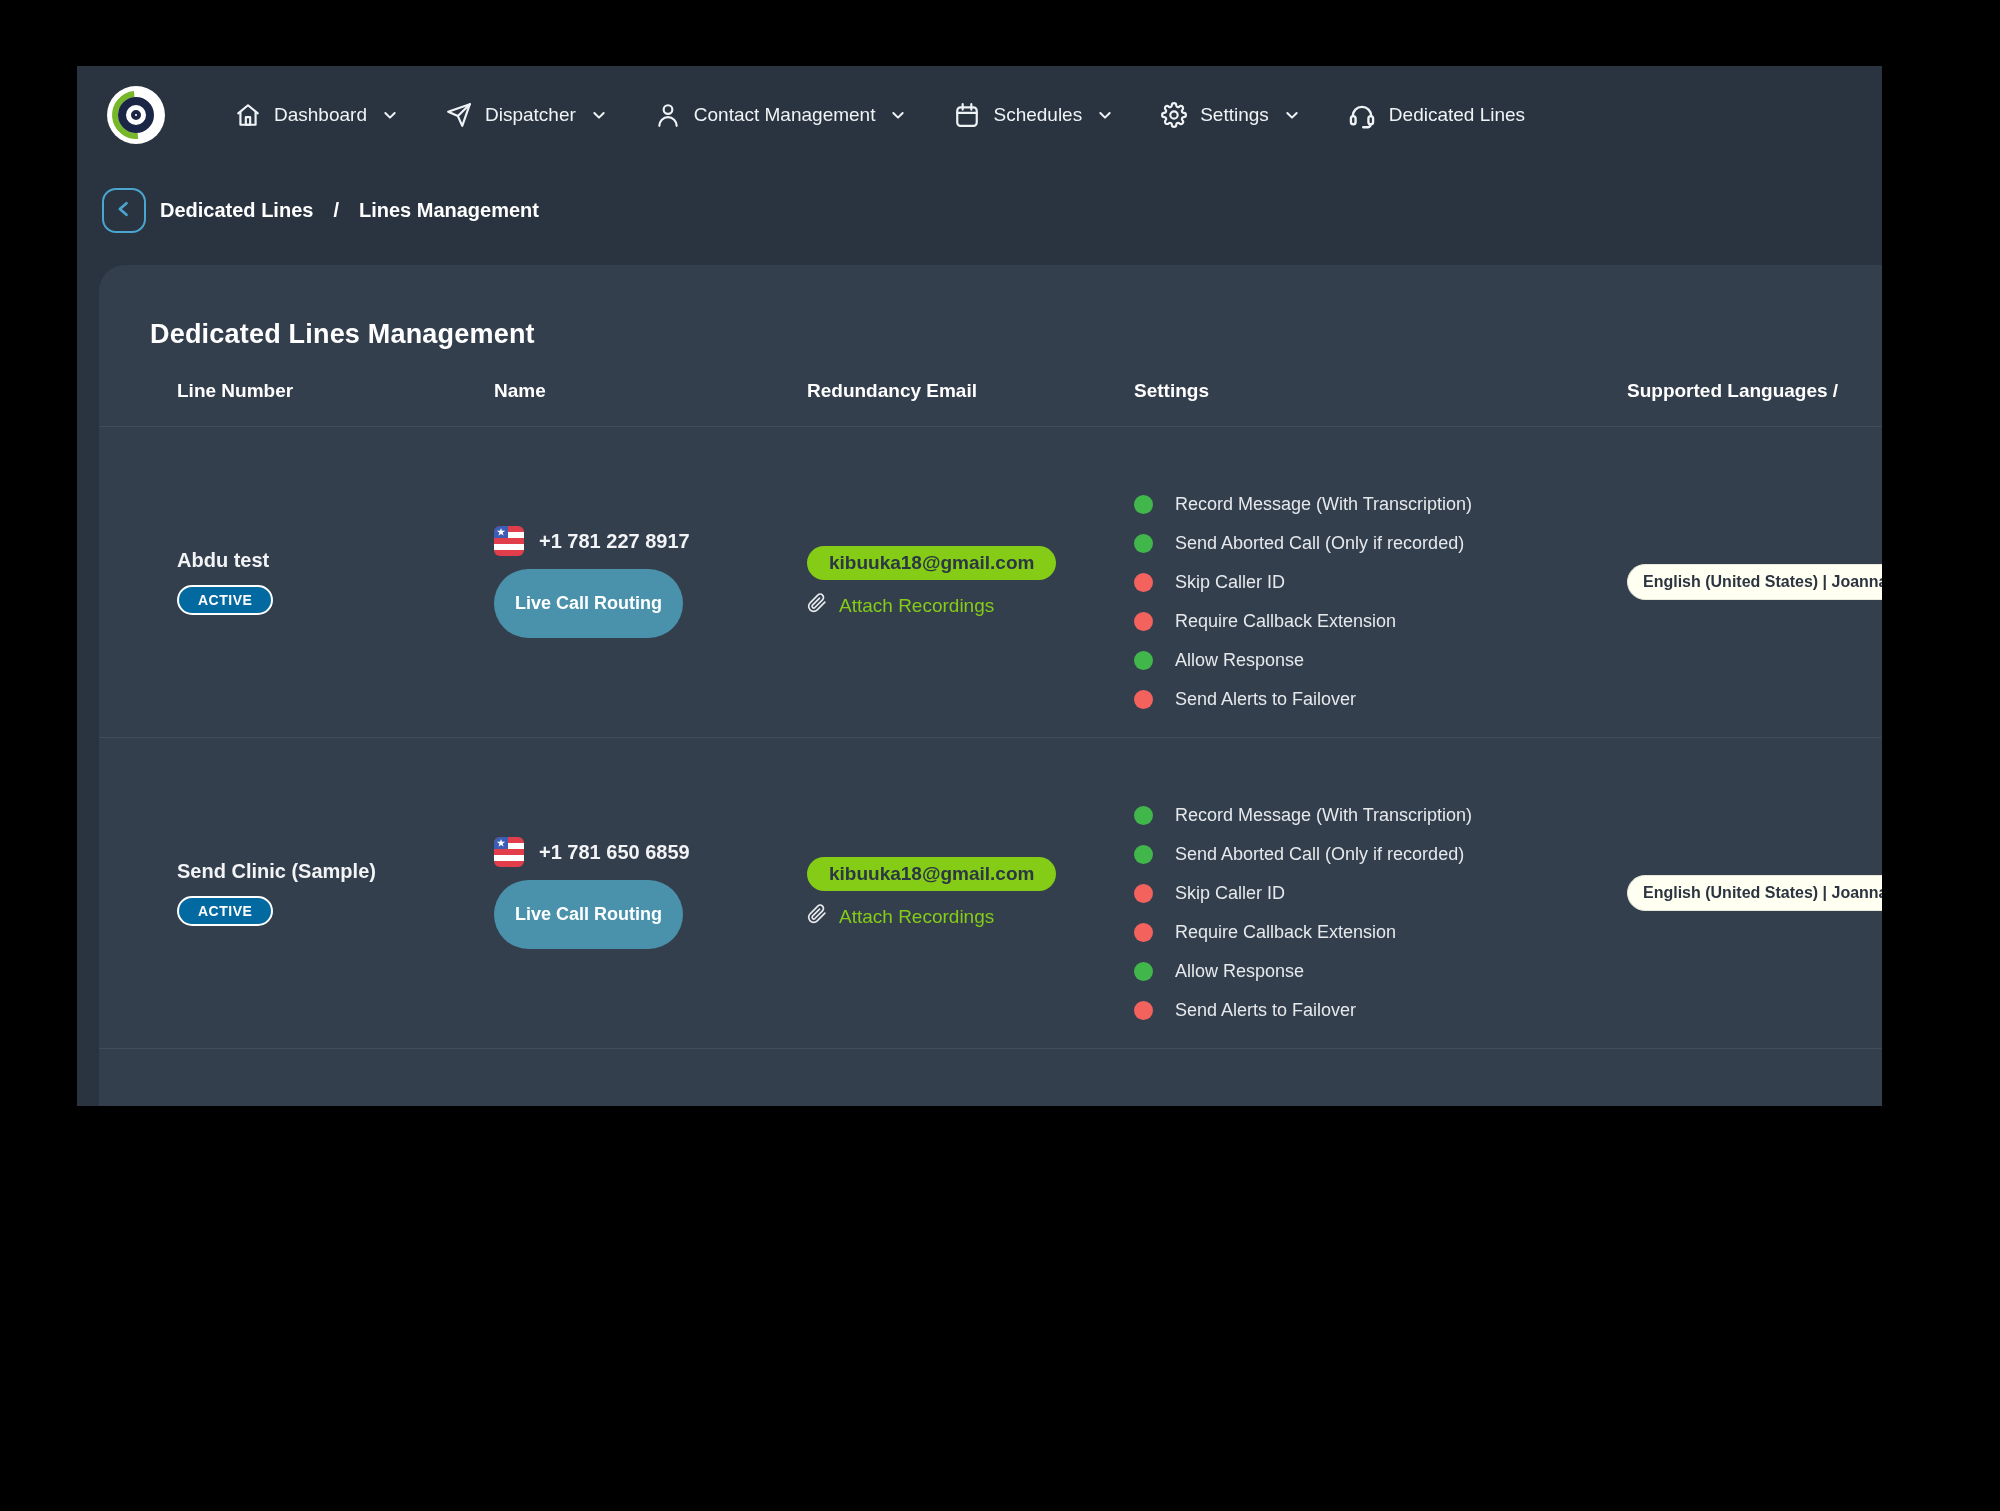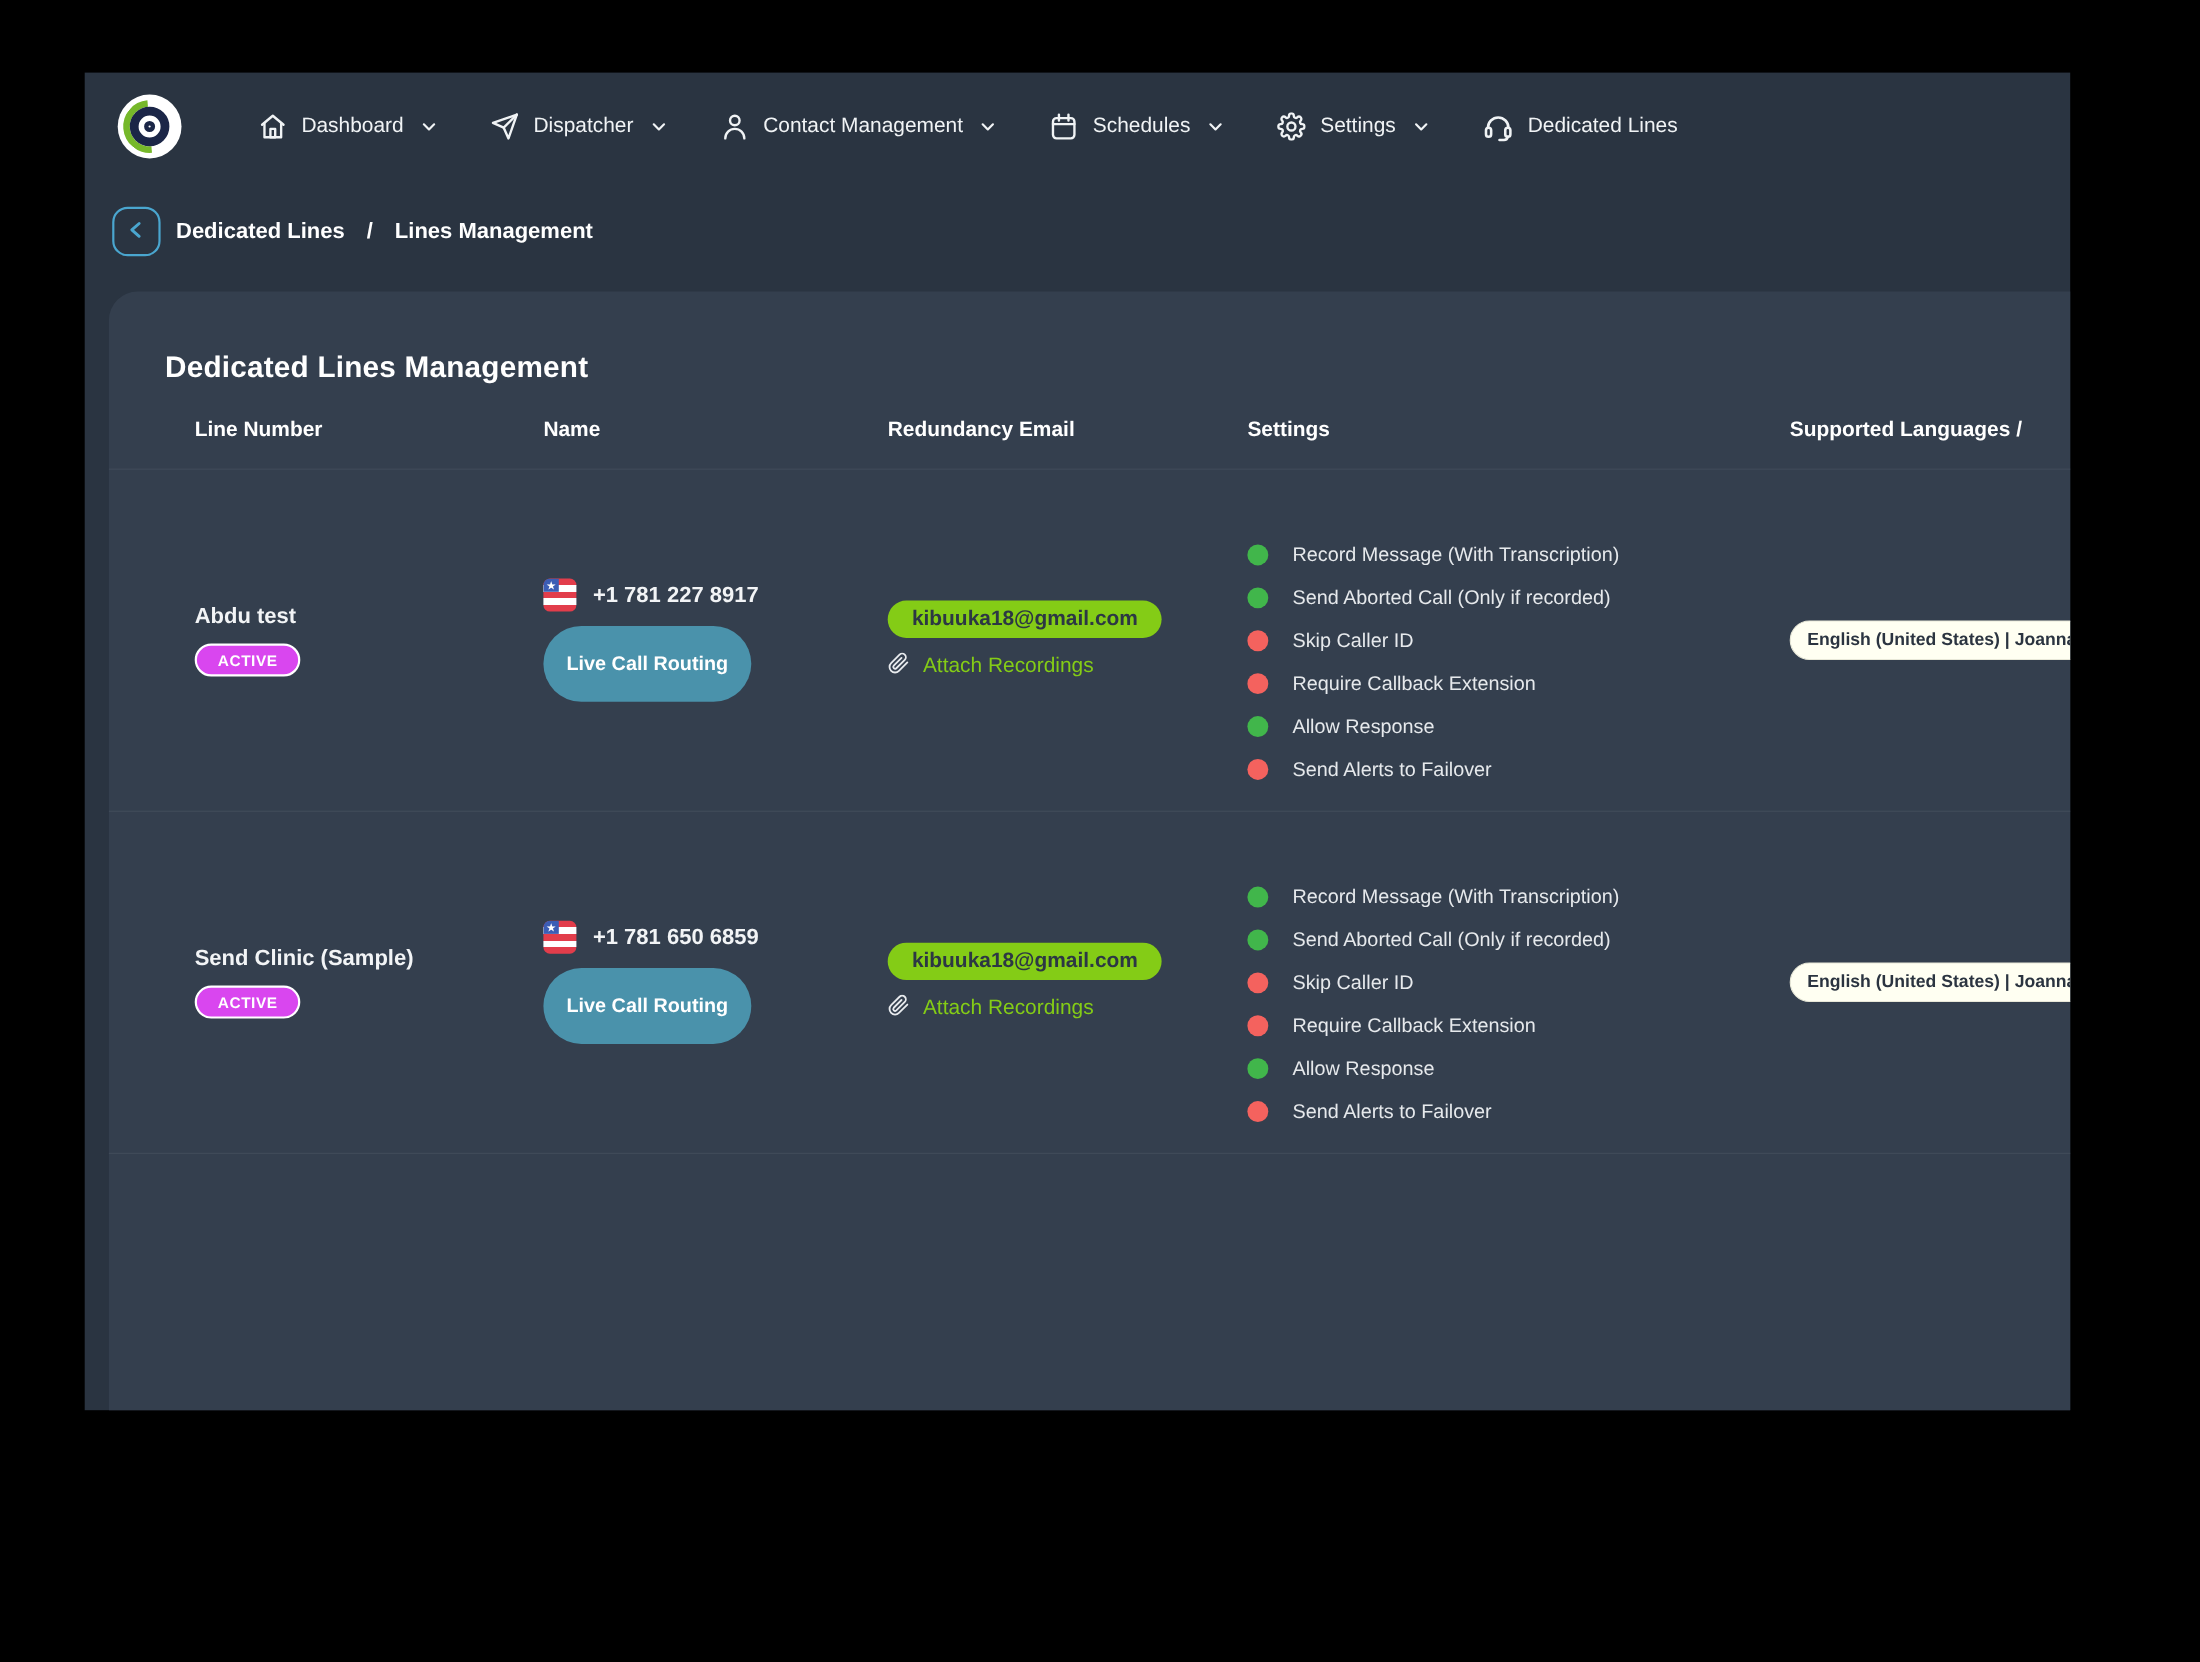--- a/index.html
+++ b/index.html
@@ -1,19 +1,19 @@
 <!DOCTYPE html>
 <html><head>
 <meta charset="utf-8">
 <style>
   * { margin:0; padding:0; box-sizing:border-box; }
   html,body { width:2000px; height:1511px; background:#000; font-family:"Liberation Sans", sans-serif; }
 
   .window {
-    position:absolute; left:77px; top:66px; width:1805px; height:1216px;
+    position:absolute; left:77px; top:66px; width:1805px; height:1040px;
     background:#2a3441; overflow:hidden; color:#eef1f4;
   }
 
   
   .topnav { display:flex; align-items:center; padding:20px 0 0 30px; gap:70px; }
   .logo { width:58px; height:58px; border-radius:50%; background:#fff; position:relative; flex:0 0 auto; }
   .logo .arc  { position:absolute; inset:5px; border-radius:50%; border:6px solid transparent;
                 border-left-color:#76b82a; border-bottom-color:#76b82a; transform:rotate(40deg); }
   .logo .ring { position:absolute; inset:11px; border-radius:50%; border:8px solid #1b2647; background:#fff; }
   .logo .core { position:absolute; inset:24px; border-radius:50%; border:4px solid #1b2647; background:#fff; }
@@ -37,21 +37,21 @@
 
   .grid { display:grid; grid-template-columns:317px 313px 327px 493px 462px; padding-left:78px; }
   .thead { margin-top:30px; }
   .th { font-size:19px; font-weight:700; color:#fff; padding-bottom:24px; white-space:nowrap; }
   .hr { height:1px; background:#414c5a; margin:0; }
 
   .trow { height:310px; align-items:center; }
   .cell { display:flex; flex-direction:column; align-items:flex-start; gap:13px; }
 
   .rowname { font-size:20px; font-weight:700; color:#f2f4f6; }
-  .badge-active { background:#d946ef; border:2px solid #fff; color:#fff; font-size:14px; font-weight:700;
+  .badge-active { background:#0369a1; border:2px solid #fff; color:#fff; font-size:14px; font-weight:700;
                   padding:5px 19px; border-radius:999px; letter-spacing:.5px; }
 
   .lineno { display:flex; align-items:center; gap:15px; font-size:20px; font-weight:700; color:#f2f4f6; }
   .flag { width:30px; height:30px; border-radius:6px; overflow:hidden; position:relative; flex:0 0 auto;
           background:repeating-linear-gradient(#e23d4b 0 6px,#fff 6px 12px,#e23d4b 12px 18px,#fff 18px 24px,#e23d4b 24px 30px); }
   .flag .canton { position:absolute; left:0; top:0; width:14px; height:12px; background:#3b5db5;
                   color:#fff; font-size:9px; line-height:12px; text-align:center; }
   .badge-routing { background:#4a92ab; color:#ffffff; font-size:18px; font-weight:700;
                    padding:24px 21px; border-radius:999px; }
 

